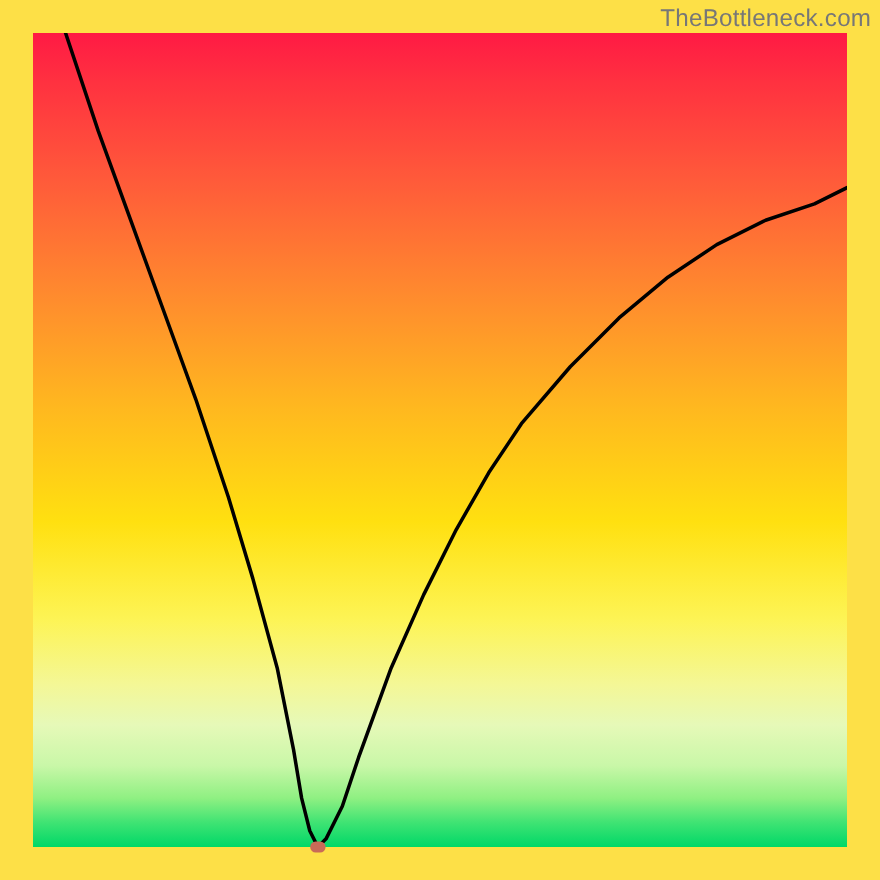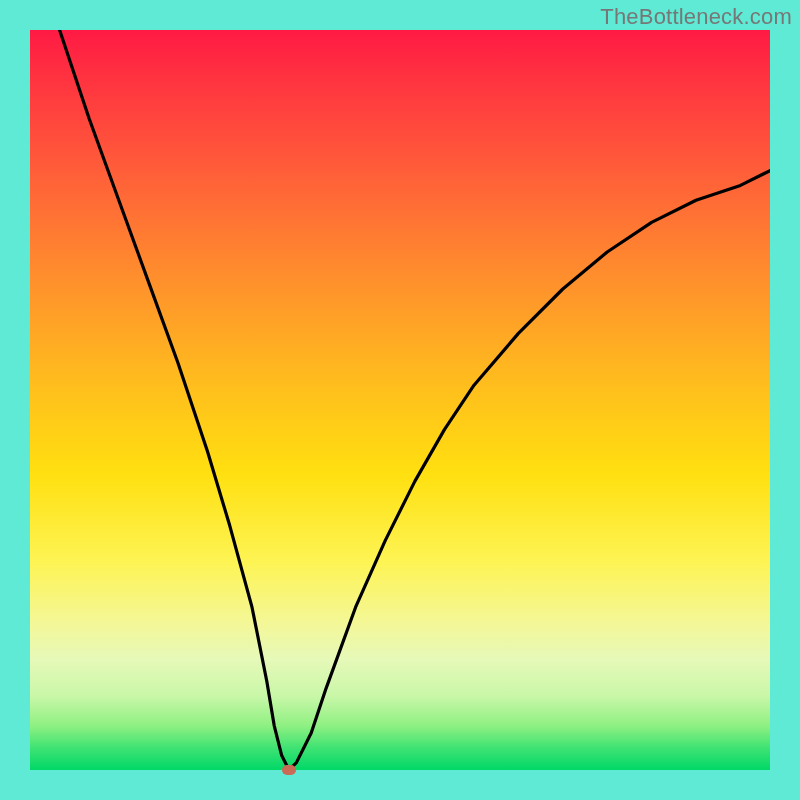--- a/index.html
+++ b/index.html
@@ -8,21 +8,21 @@
     width: 800px;
     height: 800px;
     background: #000;
     overflow: hidden;
     font-family: Arial, Helvetica, sans-serif;
   }
   .frame {
     position: absolute;
     left: 0; top: 0;
     width: 800px; height: 800px;
-    background: #5eead4;
+    background: #fde047;
   }
   .plot {
     position: absolute;
     left: 30px;
     top: 30px;
     width: 740px;
     height: 740px;
     
     background: linear-gradient(
       to bottom,

